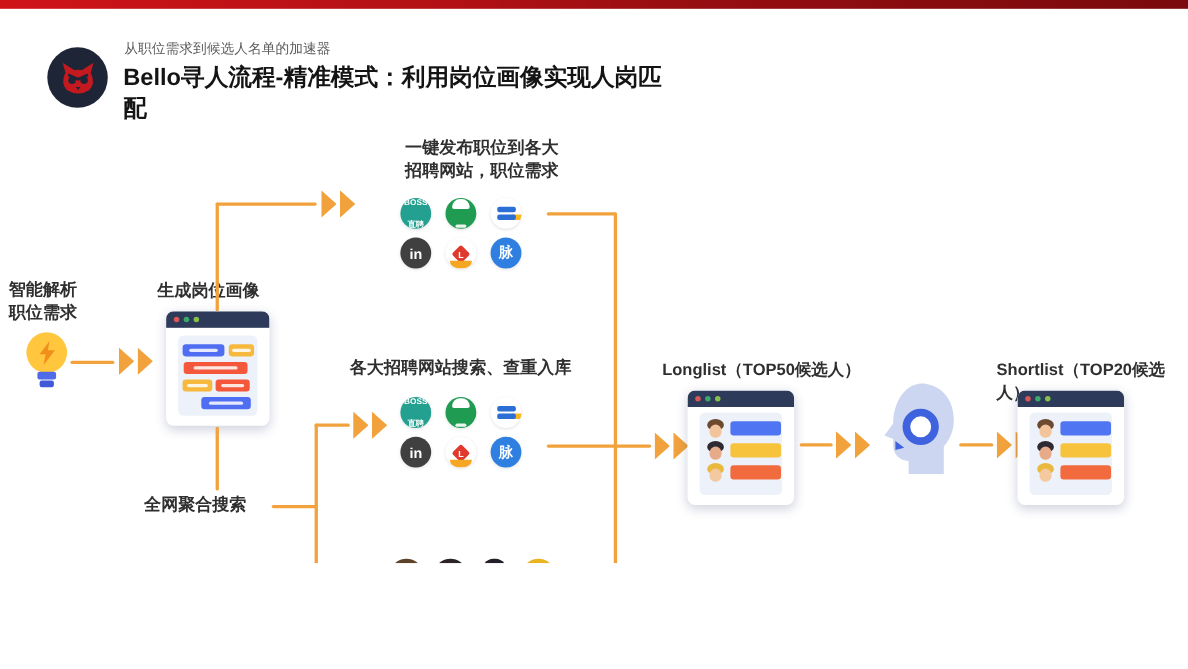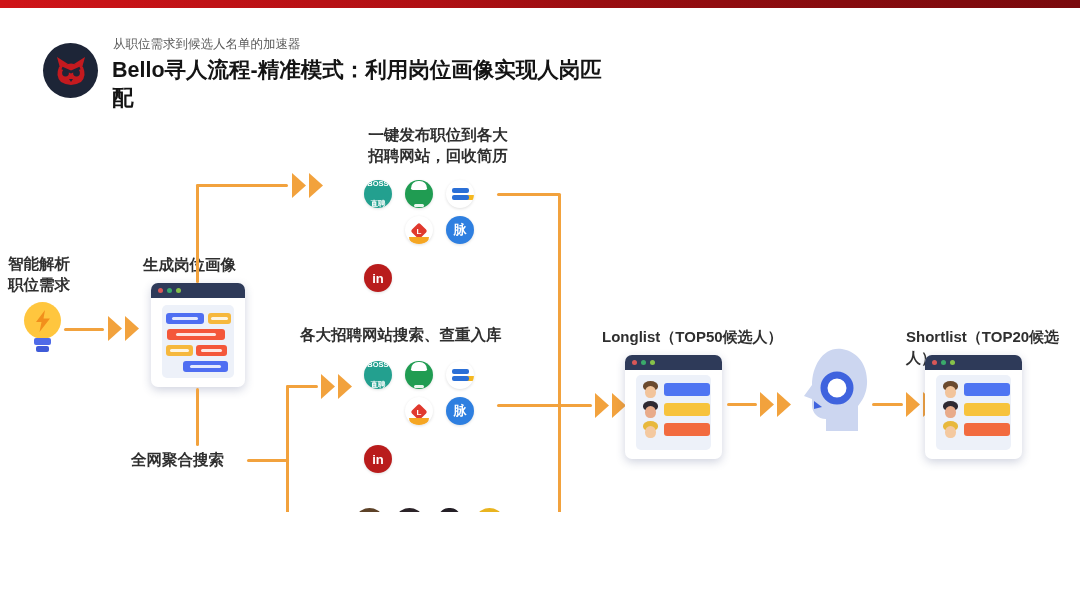--- a/index.html
+++ b/index.html
@@ -54,21 +54,21 @@
       align-items:center;justify-content:center;overflow:hidden;position:relative;
       box-shadow:0 1px 3px rgba(0,0,0,.12);gap:12px;}
   .pi.boss{background:#23a08f;color:#fff;font-weight:bold;font-size:7.5px;line-height:8px;text-align:center;}
   .pi.green{background:#209c52;}
   .pi.green::before{content:"";width:16px;height:9px;background:#fff;border-radius:8px 8px 2px 2px;}
   .pi.green::after{content:"";margin-top:2px;width:10px;height:3px;background:rgba(255,255,255,.9);border-radius:2px;}
   .pi.ztext{background:#fff;}
   .pi.ztext::before{content:"";width:17px;height:5px;background:#2b6fd6;border-radius:2px;
                     box-shadow:0 7px 0 #2b6fd6, 12px 7px 0 #f5b820;}
   .pi.ztext{justify-content:flex-start;padding-top:8px;box-sizing:border-box;}
-  .pi.linkedin{background:#b91c1c;color:#fff;font-weight:bold;font-size:13px;margin-top:48px;}
+  .pi.linkedin{background:#404040;color:#fff;font-weight:bold;font-size:13px;}
   .pi.redl{background:#fff;}
   .pi.redl .dia{width:12px;height:12px;background:#e0392e;border-radius:2px;transform:rotate(45deg);
                 display:flex;align-items:center;justify-content:center;margin-top:1px;}
   .pi.redl .dia span{transform:rotate(-45deg);color:#fff;font-size:8px;font-weight:bold;}
   .pi.redl::after{content:"";position:absolute;bottom:0;width:20px;height:7px;background:#f5a623;
                   border-radius:0 0 10px 10px;}
   .pi.maimai{background:#2e7fe0;color:#fff;font-size:13px;font-weight:bold;}
   
   .avrow{position:absolute;display:flex;gap:13px;}
   .avatar{width:27px;height:35px;position:relative;}
@@ -157,21 +157,21 @@
       <b></b>
     </div>
   <div class="hl" style="left:286px;top:534px;width:32px;"></div>
   <div class="chevs" style="left:321px;top:523px;">
       <b></b>
       <b></b>
     </div>
 
   <div class="lbl" style="left:348px;top:124px;width:180px;text-align:center;">
     <span>一键发布职位到各大</span><br>
-    <span>招聘网站，回收简历</span>
+    <span>招聘网站，职位需求</span>
   </div>
   <div class="picons" style="left:364px;top:180px;">
     <div class="pi boss">
       <span>BOSS</span>
       <span>直聘</span>
     </div>
     <div class="pi green"></div>
     <div class="pi ztext"></div>
     <div class="pi linkedin">
         <span>in</span>
@@ -180,21 +180,21 @@
         <span class="dia">
           <span>L</span>
         </span>
       </div>
     <div class="pi maimai">
         <span>脉</span>
       </div>
   </div>
   <div class="hl" style="left:497px;top:193px;width:63px;"></div>
 
-  <div class="lbl" style="left:300px;top:324px;">各大招聘网站搜索、查重入库</div>
+  <div class="lbl" style="left:318px;top:324px;">各大招聘网站搜索、查重入库</div>
   <div class="picons" style="left:364px;top:361px;">
     <div class="pi boss">
       <span>BOSS</span>
       <span>直聘</span>
     </div>
     <div class="pi green"></div>
     <div class="pi ztext"></div>
     <div class="pi linkedin">
         <span>in</span>
       </div>

